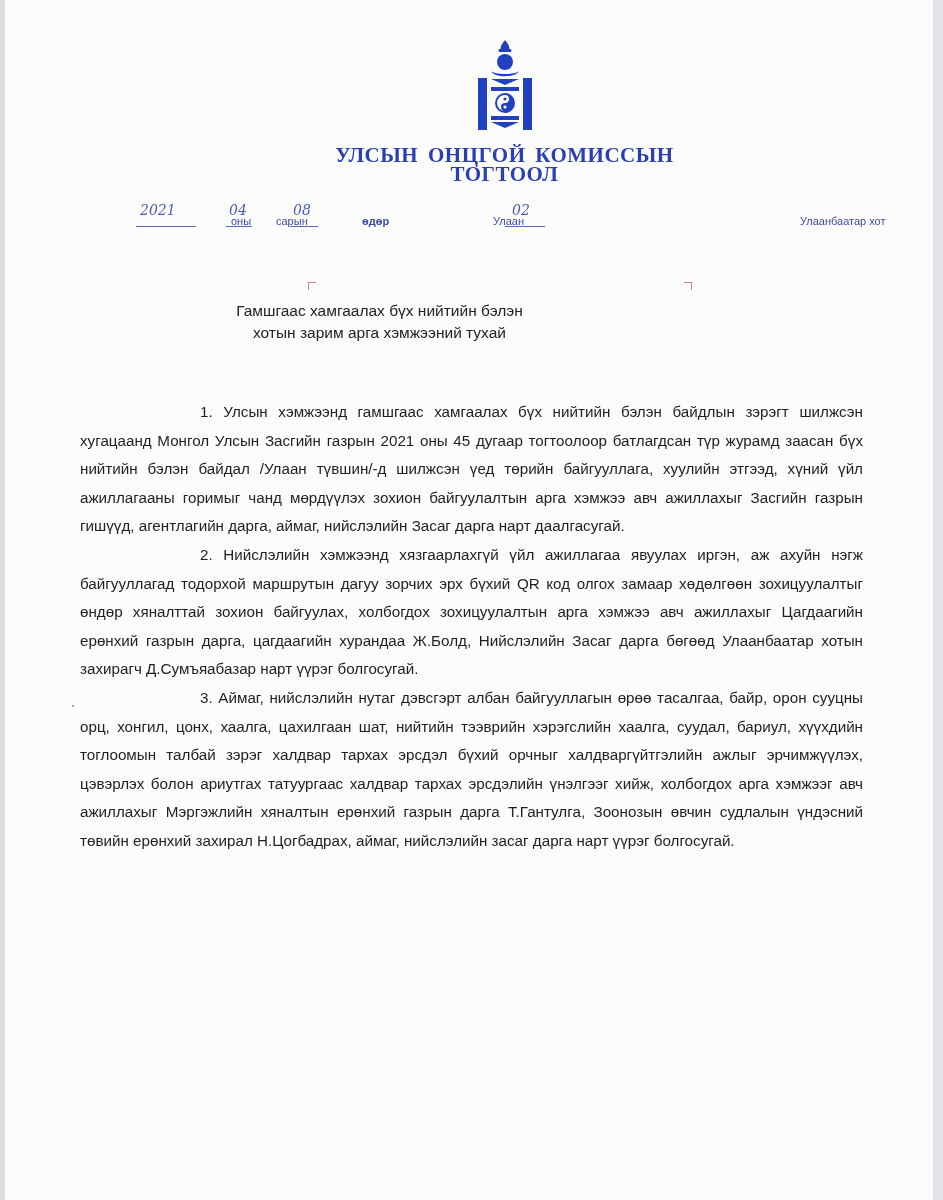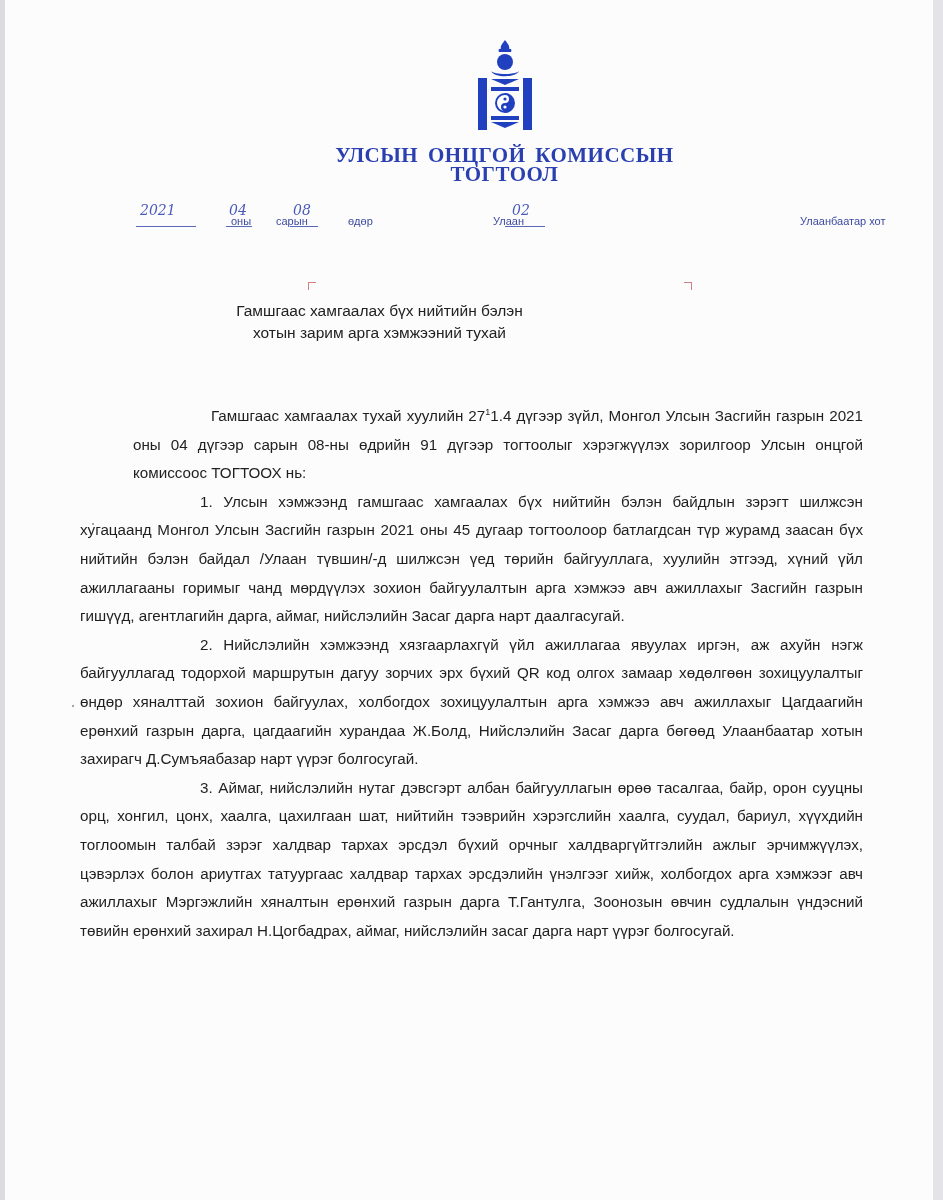--- a/index.html
+++ b/index.html
@@ -63,37 +63,36 @@
 
 <div class="dateline">
   <span class="hw" style="left:140px;">2021</span>
   <span class="uline" style="left:136px;width:60px;"></span>
   <span class="dlabel" style="left:199px;">оны</span>
   <span class="hw" style="left:229px;">04</span>
   <span class="uline" style="left:226px;width:26px;"></span>
   <span class="dlabel" style="left:244px;">сарын</span>
   <span class="hw" style="left:293px;">08</span>
   <span class="uline" style="left:290px;width:28px;"></span>
-  <span class="dlabel" style="left:316px;">өдөр</span>
+  <span class="dlabel" style="left:330px;font-weight:bold;">өдөр</span>
   <span class="dlabel" style="left:461px;">Улаан</span>
   <span class="hw" style="left:512px;">02</span>
   <span class="uline" style="left:505px;width:40px;"></span>
   <span class="dlabel" style="left:768px;">Улаанбаатар хот</span>
 </div>
 
 <div class="bracket" style="left:308px;top:282px;border-width:1px 0 0 1px;"></div>
 <div class="bracket" style="left:684px;top:282px;border-width:1px 1px 0 0;"></div>
 
 <div class="title">
   <div>Гамшгаас хамгаалах бүх нийтийн бэлэн</div>
   <div>хотын зарим арга хэмжээний тухай</div>
 </div>
 
 <div class="body">
-  <p class="para"><span>Гамшгаас хамгаалах тухай хуулийн 27</span><sup>1</sup><span>1.4 дүгээр зүйл, Монгол Улсын Засгийн газрын 2021 оны 04 дүгээр сарын 08-ны өдрийн 91 дүгээр тогтоолыг хэрэгжүүлэх зорилгоор Улсын онцгой комиссоос ТОГТООХ нь:</span></p>
 
   <div class="num-wrap">
     <p class="para" style="text-indent:120px;"><span>1.</span> <span>Улсын хэмжээнд гамшгаас хамгаалах бүх нийтийн бэлэн байдлын зэрэгт шилжсэн хугацаанд Монгол Улсын Засгийн газрын 2021 оны 45 дугаар тогтоолоор батлагдсан түр журамд заасан бүх нийтийн бэлэн байдал /Улаан түвшин/-д шилжсэн үед төрийн байгууллага, хуулийн этгээд, хүний үйл ажиллагааны горимыг чанд мөрдүүлэх зохион байгуулалтын арга хэмжээ авч ажиллахыг Засгийн газрын гишүүд, агентлагийн дарга, аймаг, нийслэлийн Засаг дарга нарт даалгасугай.</span></p>
     <p class="para" style="text-indent:120px;"><span>2.</span> <span>Нийслэлийн хэмжээнд  хязгаарлахгүй үйл ажиллагаа явуулах иргэн, аж ахуйн нэгж байгууллагад тодорхой маршрутын дагуу зорчих эрх бүхий QR код олгох замаар хөдөлгөөн зохицуулалтыг өндөр хяналттай зохион байгуулах, холбогдох зохицуулалтын арга хэмжээ авч ажиллахыг Цагдаагийн ерөнхий газрын дарга, цагдаагийн хурандаа Ж.Болд, Нийслэлийн Засаг дарга бөгөөд Улаанбаатар хотын захирагч Д.Сумъяабазар нарт үүрэг болгосугай.</span></p>
     <p class="para" style="text-indent:120px;"><span>3.</span> <span>Аймаг, нийслэлийн нутаг дэвсгэрт албан байгууллагын өрөө тасалгаа, байр, орон сууцны орц, хонгил, цонх, хаалга, цахилгаан шат, нийтийн тээврийн хэрэгслийн хаалга, суудал, бариул, хүүхдийн тоглоомын талбай зэрэг халдвар тархах эрсдэл бүхий орчныг халдваргүйтгэлийн ажлыг эрчимжүүлэх, цэвэрлэх болон ариутгах татуургаас халдвар тархах эрсдэлийн үнэлгээг хийж, холбогдох арга хэмжээг авч ажиллахыг Мэргэжлийн хяналтын ерөнхий газрын дарга Т.Гантулга, Зоонозын өвчин судлалын үндэсний төвийн ерөнхий захирал Н.Цогбадрах, аймаг, нийслэлийн засаг дарга нарт үүрэг болгосугай.</span></p>
   </div>
 </div>
 
 <div class="speck" style="left:92px;top:523px;"></div>
 <div class="speck" style="left:72px;top:705px;"></div>

